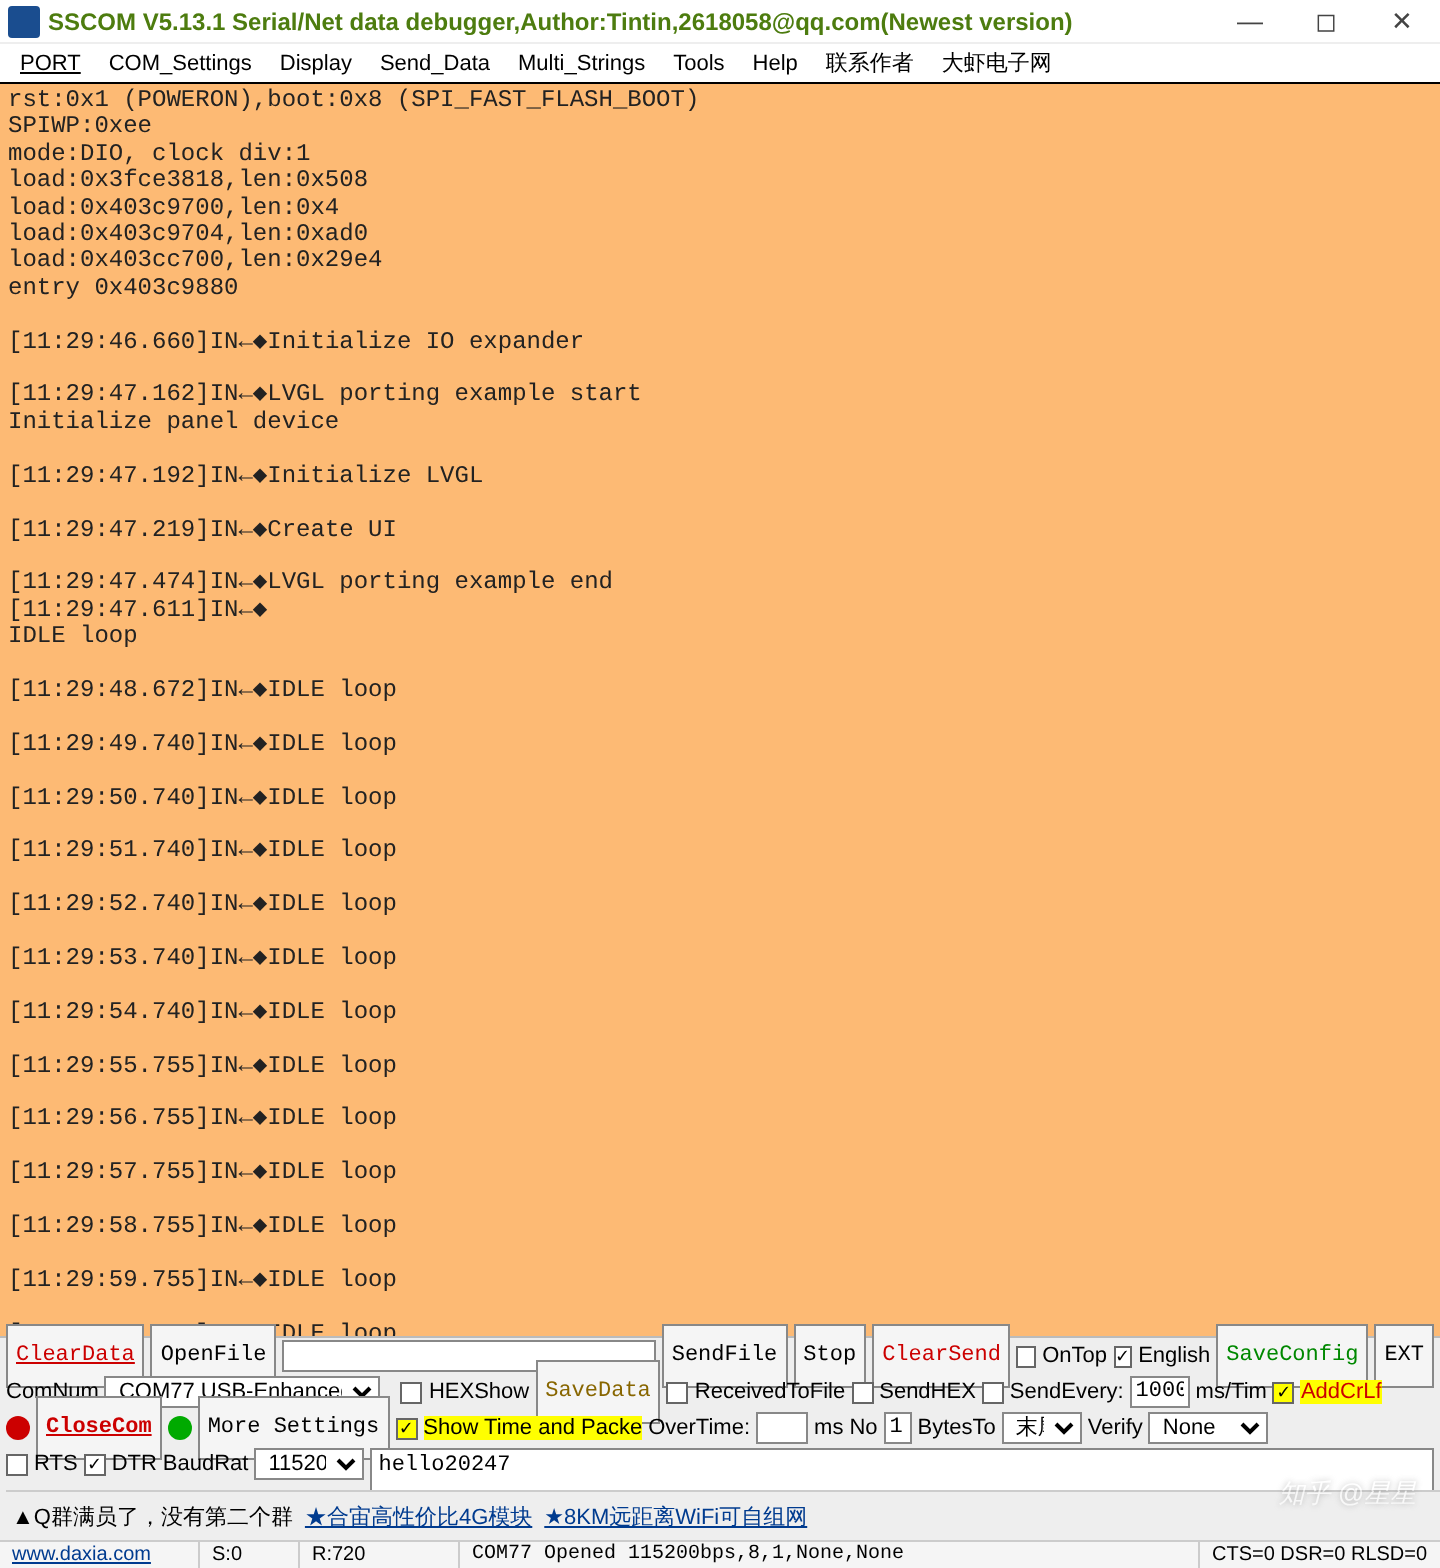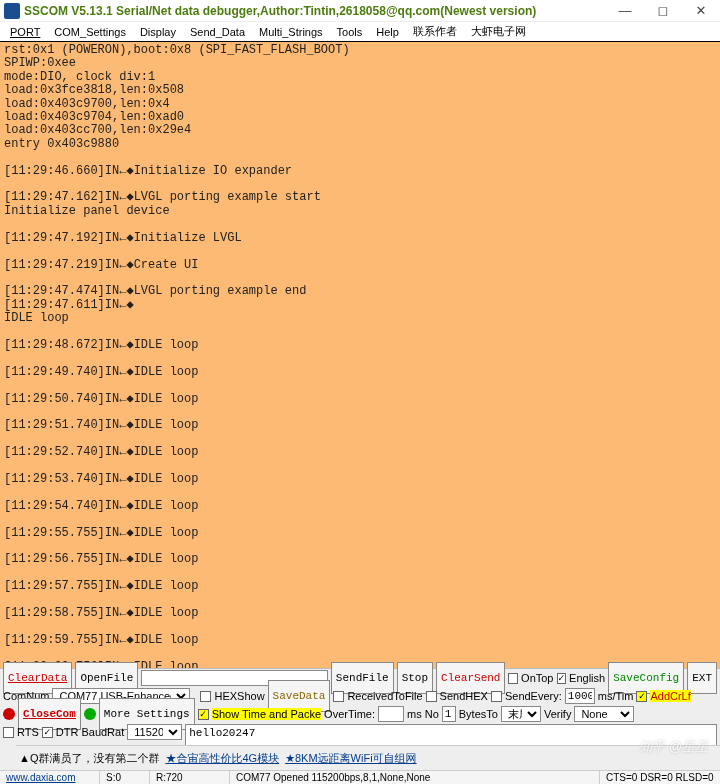--- a/index.html
+++ b/index.html
@@ -22,25 +22,25 @@
 .btn.bigsend { height: 24px; width: 60px; background: #e8e8d0; font-family: "Courier New", monospace; font-size: 12px; justify-content: center; }
 .cbx { width: 11px; height: 11px; border: 1px solid #666; background: #fff; display: inline-block; vertical-align: middle; text-align: center; line-height: 9px; font-size: 9px; }
 .cbx.checked::after { content: "✓"; }
 .sel, .inp { border: 1px solid #888; background: #fff; height: 16px; padding: 0 2px; font-size: 11px; }
 .inp { font-family: "Courier New", monospace; }
 .label { color: #000; }
 .link { color: #003b8f; text-decoration: underline; }
 .yellow { background: #ffff00; }
 .yellowred { background: #ffff00; color: #c00; }
 .redtxt { color: #c00; }
-.bottombar { position: absolute; bottom: 14px; left: 16px; right: 0; height: 16px; background: #eee; border-top: 1px solid #ccc; display: flex; align-items: center; font-size: 11px; padding: 12px 3px; gap: 6px; }
+.bottombar { position: absolute; bottom: 14px; left: 3px; right: 0; height: 16px; background: #eee; border-top: 1px solid #ccc; display: flex; align-items: center; font-size: 11px; padding: 12px 3px; gap: 6px; }
 .statusbar { position: absolute; bottom: 0; left: 0; right: 0; height: 14px; background: #f5f5f5; border-top: 1px solid #ccc; display: flex; align-items: center; font-size: 10px; }
 .statusbar .cell { border-right: 1px solid #ccc; padding: 0 6px; height: 100%; display: flex; align-items: center; }
 .watermark { position: absolute; right: 12px; bottom: 28px; color: #fff; opacity: 0.6; font-size: 13px; font-style: italic; text-shadow: 0 0 3px #888; }
-.flex-spacer { flex: 1; }
+.flex-spacer { flex: 1; font-family: Liberation Mono, monospace; }
 .sendtextarea { flex: 1; height: 44px; border: 1px solid #888; background: #fff; padding: 2px 3px; font-family: "Courier New", monospace; font-size: 11px; resize: none; }
 .hintblock { height: 32px; display: flex; align-items: flex-start; padding: 2px 3px; gap: 8px; }
 .hinttext { color: #888; font-size: 10.5px; line-height: 12px; white-space: pre; }
 </style>
 </head>
 <body>
 
 <div class="titlebar">
   <div class="icon"></div>
   <div class="title">SSCOM V5.13.1 Serial/Net data debugger,Author:Tintin,2618058@qq.com(Newest version)</div>

